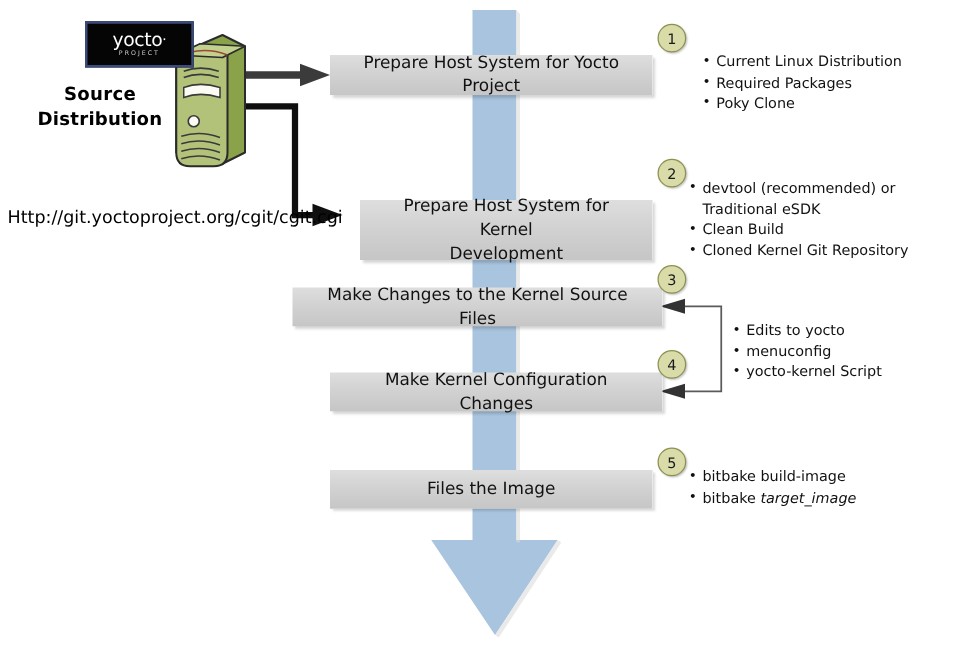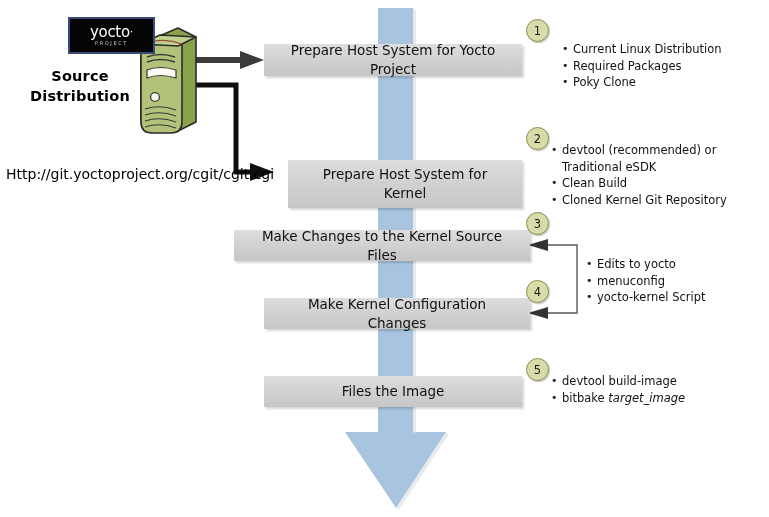--- a/index.html
+++ b/index.html
@@ -206,20 +206,21 @@
     <span>1</span>
   </div>
   <div class="blist" style="left:562px; top:41px;">
     <div class="bitem">Current Linux Distribution</div>
     <div class="bitem">Required Packages</div>
     <div class="bitem">Poky Clone</div>
   </div>
 
   <div class="pbox" style="left:288px; top:160px; width:234px; height:48px; flex-direction:column;">
     <span>Prepare Host System for Kernel</span>
+    <span>Development</span>
   </div>
   <div class="badge" style="left:526px; top:127px;">
     <span>2</span>
   </div>
   <div class="blist" style="left:551px; top:142px;">
     <div class="bitem">devtool (recommended) or</div>
     <div class="bcont">Traditional eSDK</div>
     <div class="bitem">Clean Build</div>
     <div class="bitem">Cloned Kernel Git Repository</div>
   </div>
@@ -244,19 +245,19 @@
     <div class="bitem">yocto-kernel Script</div>
   </div>
 
   <div class="pbox" style="left:264px; top:376px; width:258px; height:31px;">
     <span>Files the Image</span>
   </div>
   <div class="badge" style="left:526px; top:358px;">
     <span>5</span>
   </div>
   <div class="blist" style="left:551px; top:373px;">
-    <div class="bitem">devtool build-image</div>
+    <div class="bitem">bitbake build-image</div>
     <div class="bitem">
       <span>bitbake </span><span class="ital">target_image</span>
     </div>
   </div>
 
 </div>
 
 </body></html>

